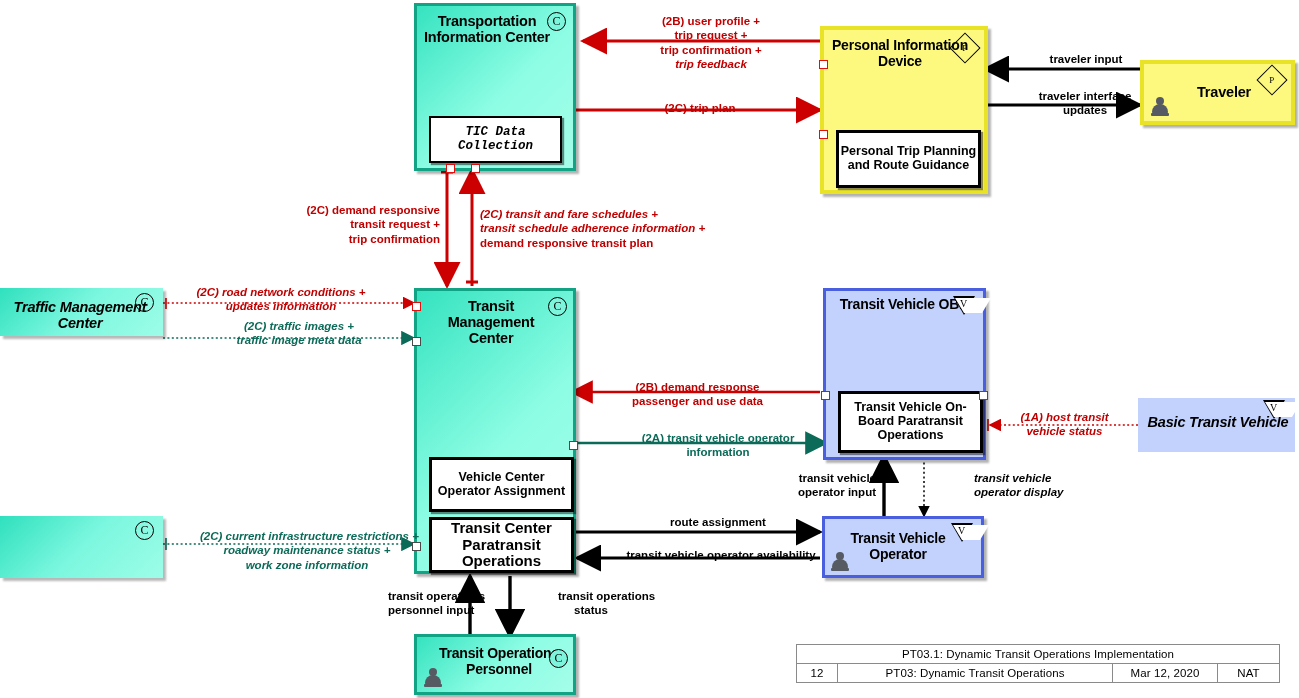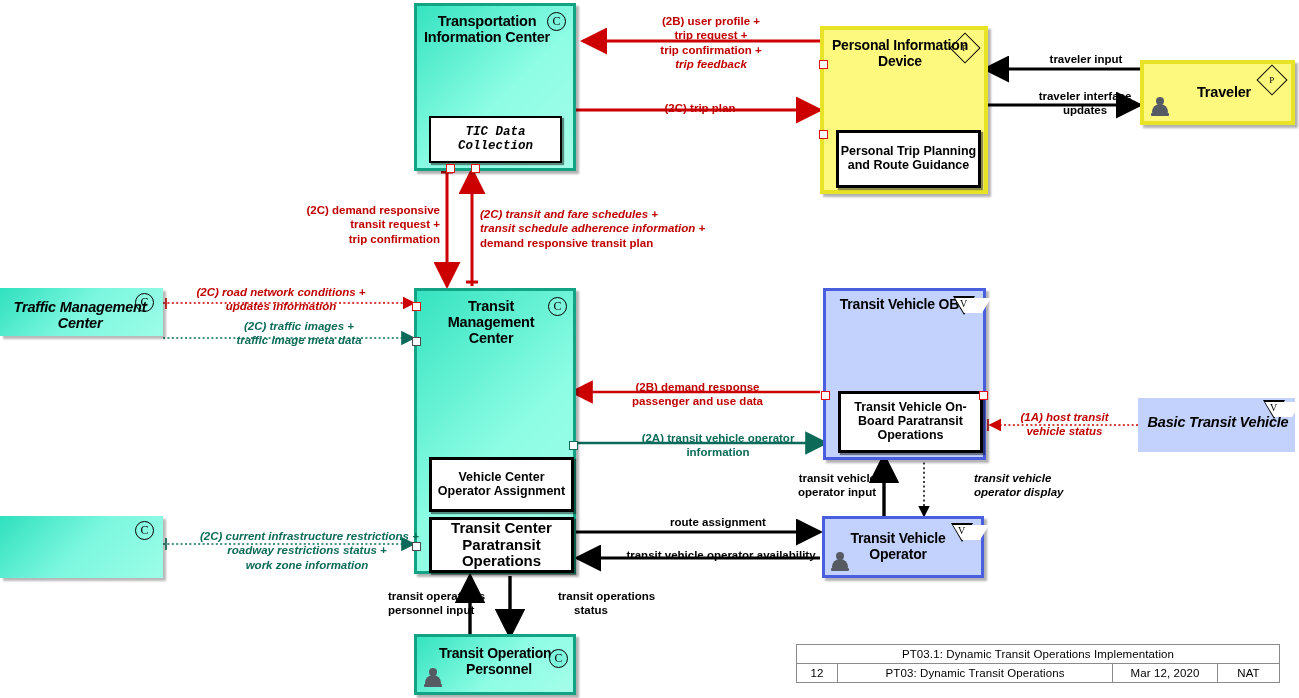--- a/index.html
+++ b/index.html
@@ -379,21 +379,21 @@
     <div><span>updates information</span></div>
   </div>
 
   <div class="flab teal ta-c" style="left:165px; top:319px; width:232px; font-style:italic;">
     <div><span>(2C) traffic images +</span></div>
     <div><span>traffic image meta data</span></div>
   </div>
 
   <div class="flab teal ta-c" style="left:164px; top:529px; width:250px; font-style:italic;">
     <div><span>(2C) current infrastructure restrictions +</span></div>
-    <div><span>roadway restrictions status +</span></div>
+    <div><span>roadway maintenance status +</span></div>
     <div><span>work zone information</span></div>
   </div>
 
   <div class="flab ta-c" style="left:576px; top:380px; width:243px;">
     <div><span>(2B) demand response</span></div>
     <div><span>passenger and use data</span></div>
   </div>
 
   <div class="flab teal ta-c" style="left:576px; top:431px; width:248px;">
     <div><span>(2A) transit vehicle operator</span></div>

